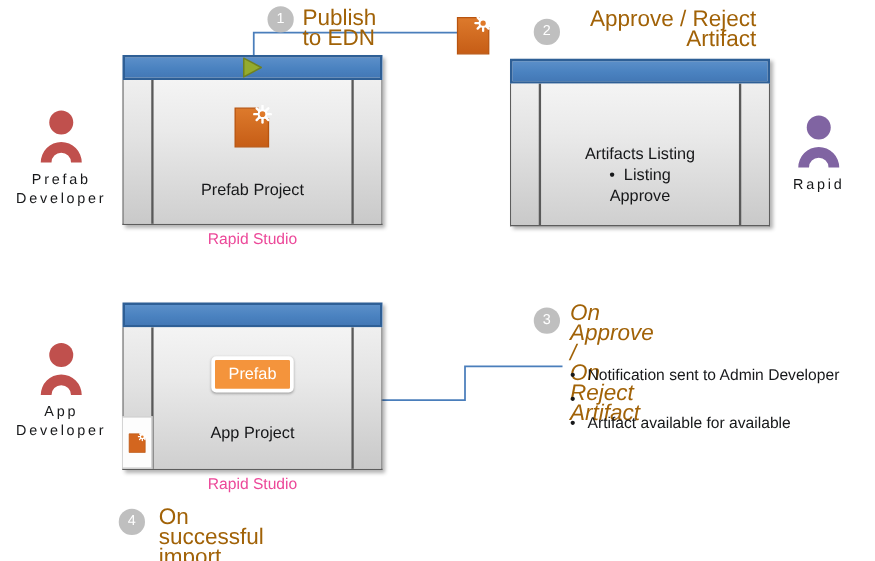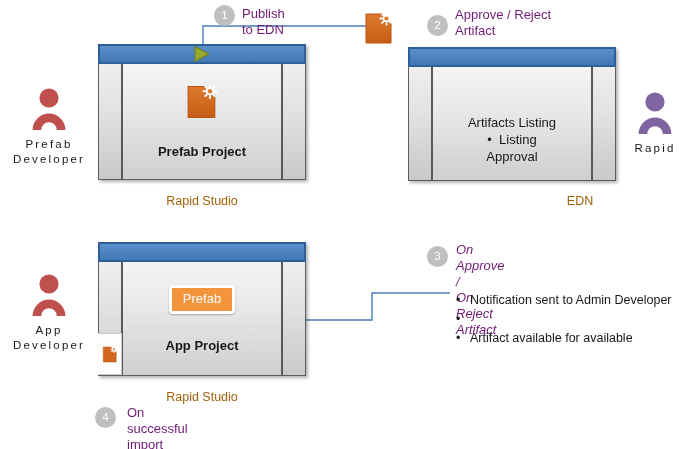--- a/index.html
+++ b/index.html
@@ -86,29 +86,27 @@
     align-items: center;
     justify-content: center;
     text-align: center;
     position: relative;
   }
   .proj-label {
     font-size: 13px;
     color: #17181a;
     margin-top: 24px;
     white-space: nowrap;
-    font-weight: bold;
   }
   .win-caption {
     position: absolute;
     font-size: 12.5px;
-    color: #a16207;
+    color: #ec4899;
     text-align: center;
     white-space: nowrap;
-    margin-top: 10px;
   }
 
   
   .doc-icon { display: block; }
 
   
   .listing {
     font-size: 13px;
     line-height: 17px;
     color: #17181a;
@@ -155,26 +153,26 @@
     height: 21px;
     border-radius: 50%;
     background: #bfbfbf;
     color: #ffffff;
     font-size: 11.5px;
     line-height: 21px;
     text-align: center;
   }
   .callout-text {
     position: absolute;
-    font-size: 13px;
+    font-size: 18px;
     line-height: 16px;
-    color: #701a75;
+    color: #a16207;
     white-space: pre-line;
   }
-  .callout-text.center { text-align: left; }
+  .callout-text.center { text-align: right; }
 
   .bullet-list {
     position: absolute;
     font-size: 12.5px;
     line-height: 19px;
     color: #17181a;
   }
   .bullet-list .bl-item {
     display: flex;
     align-items: flex-start;
@@ -294,27 +292,26 @@
   <div class="window" style="left:408px; top:47px; width:208px; height:134px;">
     <div class="win-title"></div>
     <div class="win-body" style="height:114px;">
       <div class="pane-left"></div>
       <div class="pane-center">
         <div class="listing">
           <div class="bullet-row">Artifacts Listing</div>
           <div class="bullet-row">
             <span>•&nbsp;&nbsp;</span><span>Listing</span>
           </div>
-          <div class="bullet-row">Approval</div>
+          <div class="bullet-row">Approve</div>
         </div>
       </div>
       <div class="pane-right"></div>
     </div>
   </div>
-  <div class="win-caption" style="left:476px; top:184px; width:208px;">EDN</div>
 
   <div class="actor" style="left:609px; top:88px;">
     <div class="glow">
       <svg class="person-svg" width="46" height="48" viewBox="0 0 46 48">
         <circle cx="23" cy="14" r="9.6" fill="#8064a2"></circle>
         <path d="M6.6,46 A16.4,16.4 0 0 1 39.4,46 L30.8,46 A7.8,7.8 0 0 0 15.2,46 Z" fill="#8064a2"></path>
       </svg>
     </div>
     <div class="actor-label">Rapid</div>
   </div>

